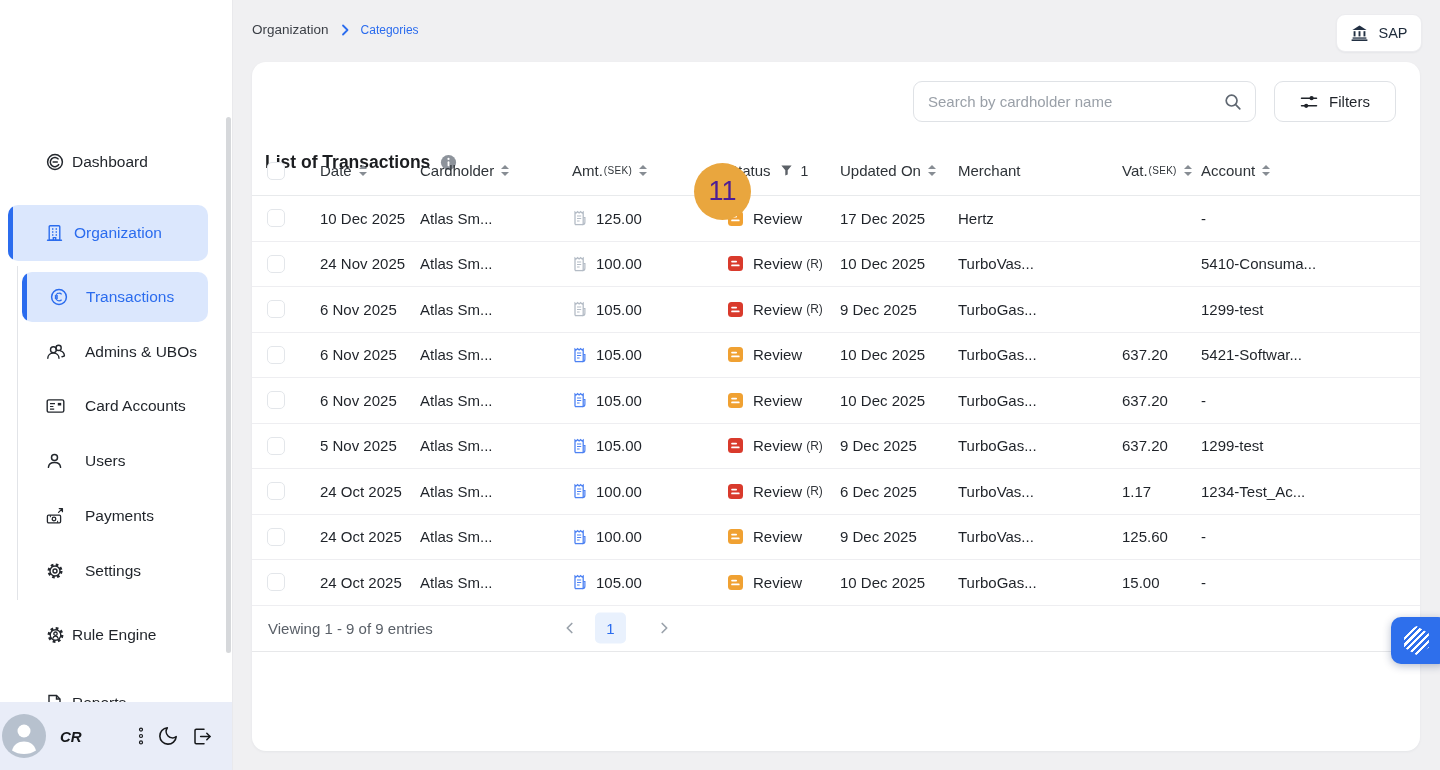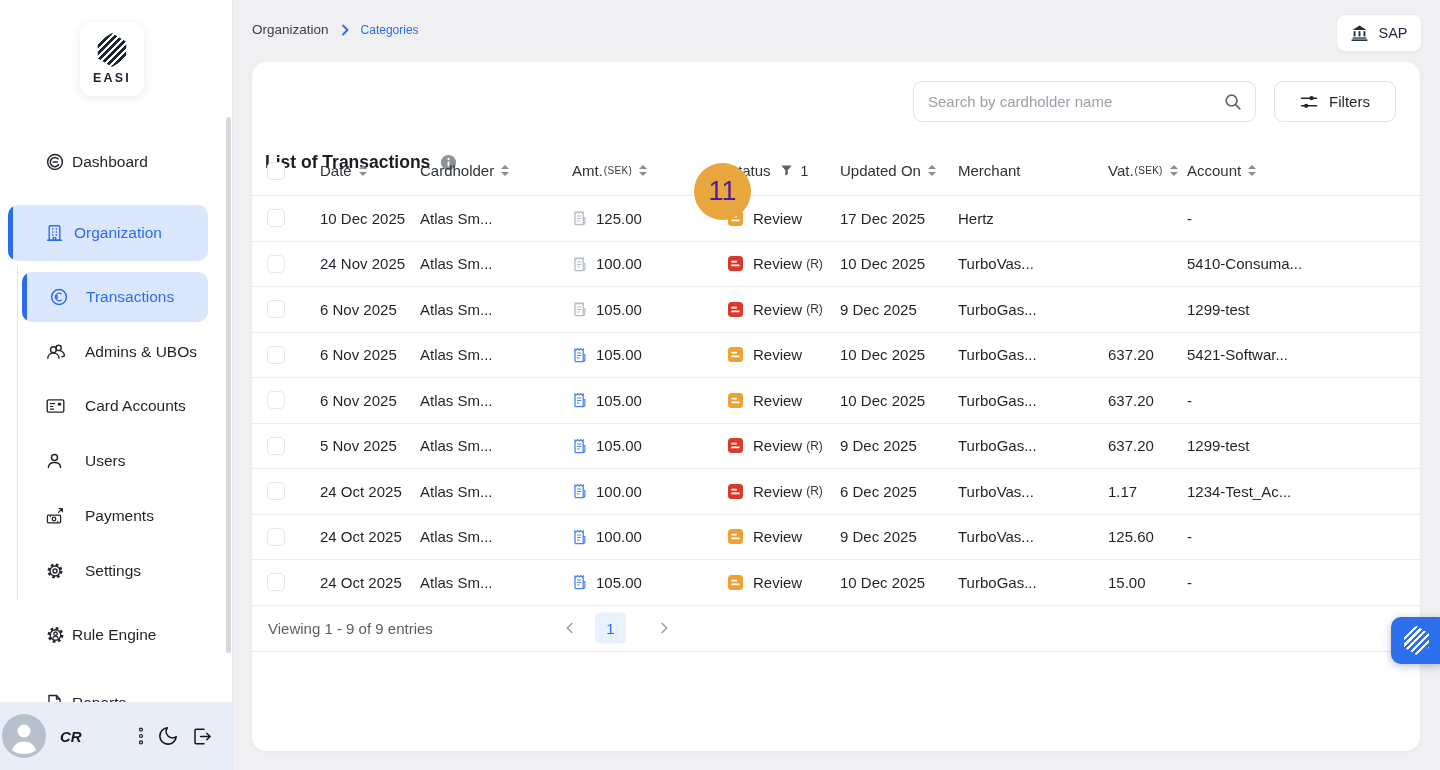--- a/index.html
+++ b/index.html
@@ -63,21 +63,21 @@
   .tbody{position:absolute;left:0;right:0;top:134px;}
   .trow{height:45.5px;display:flex;align-items:center;padding-left:15px;border-bottom:1px solid #eeeef1;box-sizing:border-box;}
   .cell{display:flex;align-items:center;font-size:15px;color:#1f2329;box-sizing:border-box;white-space:nowrap;overflow:hidden;}
   .c-check{width:53px;}
   .c-date{width:100px;}
   .c-card{width:152px;}
   .c-amt{width:156px;}
   .c-status{width:112px;}
   .c-upd{width:118px;}
   .c-merch{width:150px;}
-  .c-vat{width:79px;}
+  .c-vat{width:79px;margin-left:14px;}
   .c-acct{flex:1;}
   .cb{width:18px;height:18px;border:1.5px solid #e3e6ea;border-radius:5px;background:#fff;box-sizing:border-box;}
   .col-sub{font-size:10px;color:#2e3338;margin-left:1px;letter-spacing:.3px;}
   .sort{display:inline-flex;flex-direction:column;gap:2.5px;margin-left:7px;}
   .sort i{display:block;width:0;height:0;border-left:4px solid transparent;border-right:4px solid transparent;}
   .sort .up{border-bottom:4.5px solid #878d94;}
   .sort .dn{border-top:4.5px solid #878d94;}
   .funnel{display:flex;margin-left:9px;}
   .filter-count{font-size:14px;color:#2e3338;margin-left:8px;}
   .amt-icon{display:flex;margin-right:9px;}
@@ -100,24 +100,20 @@
     box-shadow:0 2px 8px rgba(20,40,90,.3);display:flex;align-items:center;z-index:5;}
   .float-hex{width:27px;height:29px;margin-left:12px;clip-path:polygon(50% 0,96% 26%,96% 74%,50% 100%,4% 74%,4% 26%);
     background:repeating-linear-gradient(-45deg,#ffffff 0 2.2px,rgba(255,255,255,0) 2.2px 4.8px);}
   .step-badge{position:absolute;left:694px;top:163px;width:57px;height:57px;border-radius:50%;background:#e9a63e;
     display:flex;align-items:center;justify-content:center;font-size:27px;color:#4c1d95;z-index:9;}
 </style>
 </head>
 <body>
 
 <div class="sidebar">
-  <div class="logo-card">
-    <div class="logo-hex"></div>
-    <div class="logo-text">EASI</div>
-  </div>
 
   <div class="nav-item" style="top:147px">
     <span class="nav-icon">
       <svg width="18" height="18" viewBox="0 0 18 18" fill="none" stroke="#23272d" stroke-width="1.5">
           <circle cx="9" cy="9" r="7.4"></circle>
           <path d="M12.6 6.4a4.6 4.6 0 1 0 .4 4.8"></path>
           <path d="M6.6 9h5.2"></path>
         </svg>
     </span>
     <span class="nav-label">Dashboard</span>

